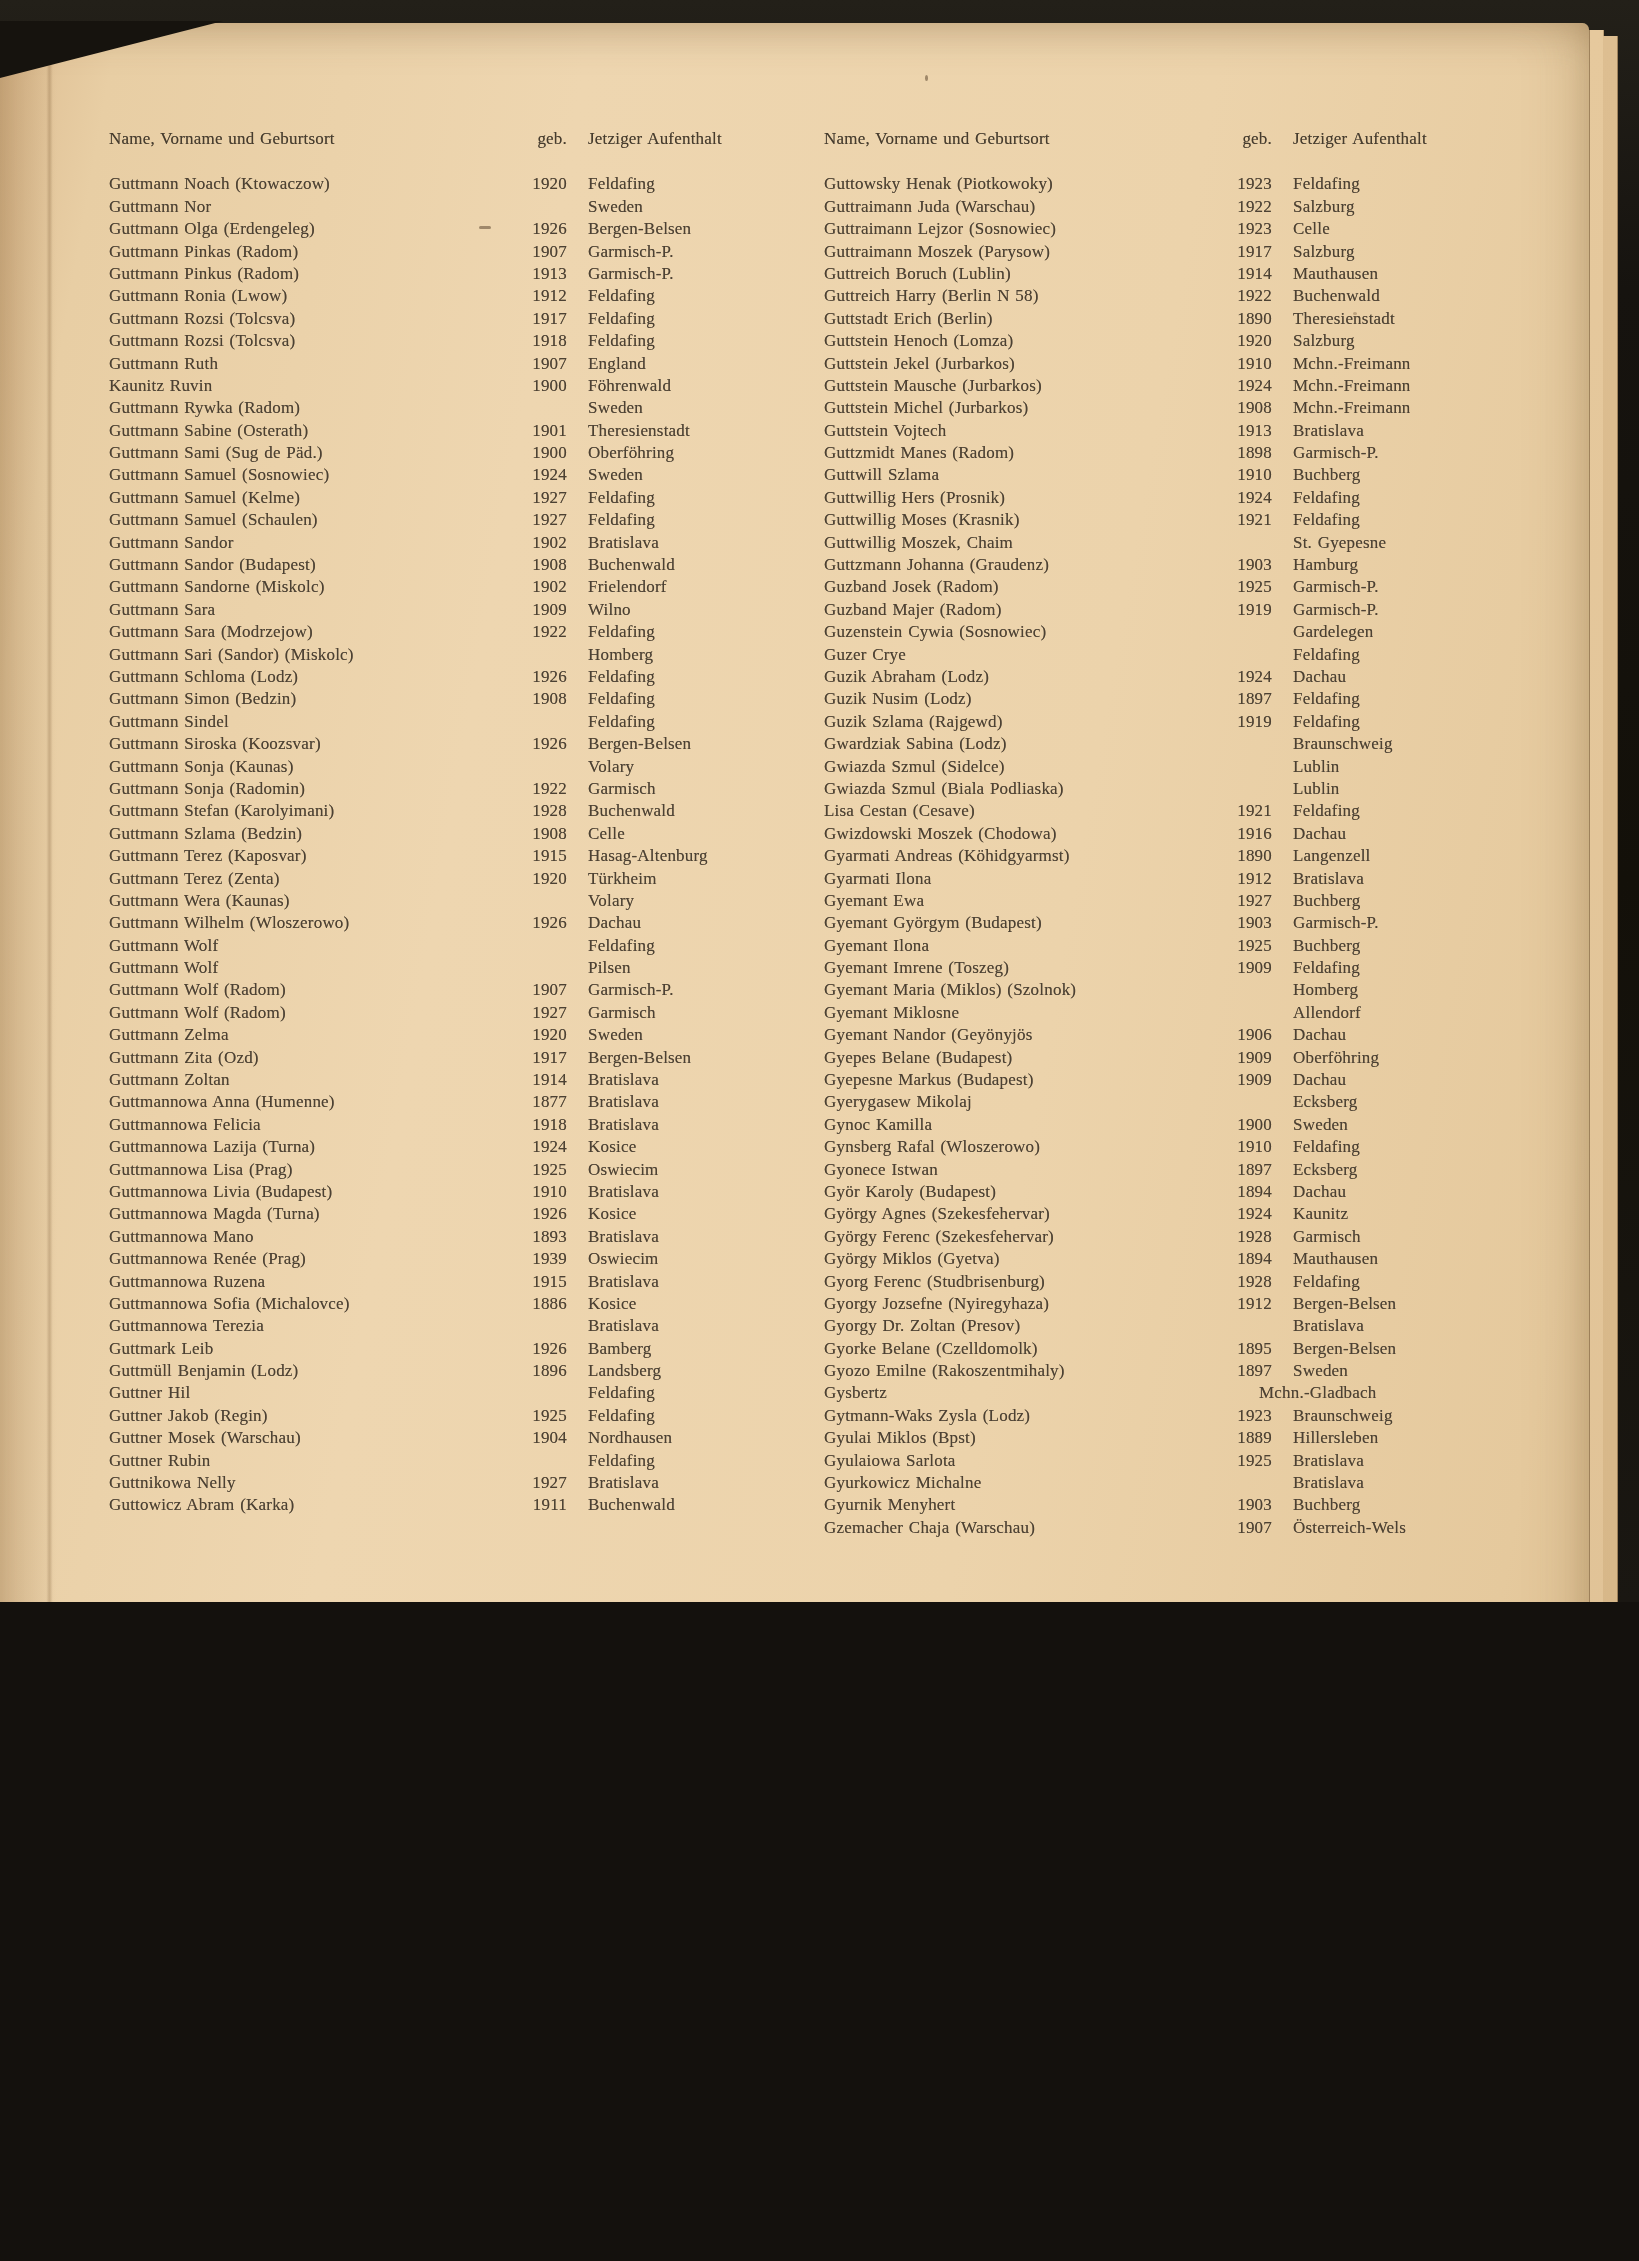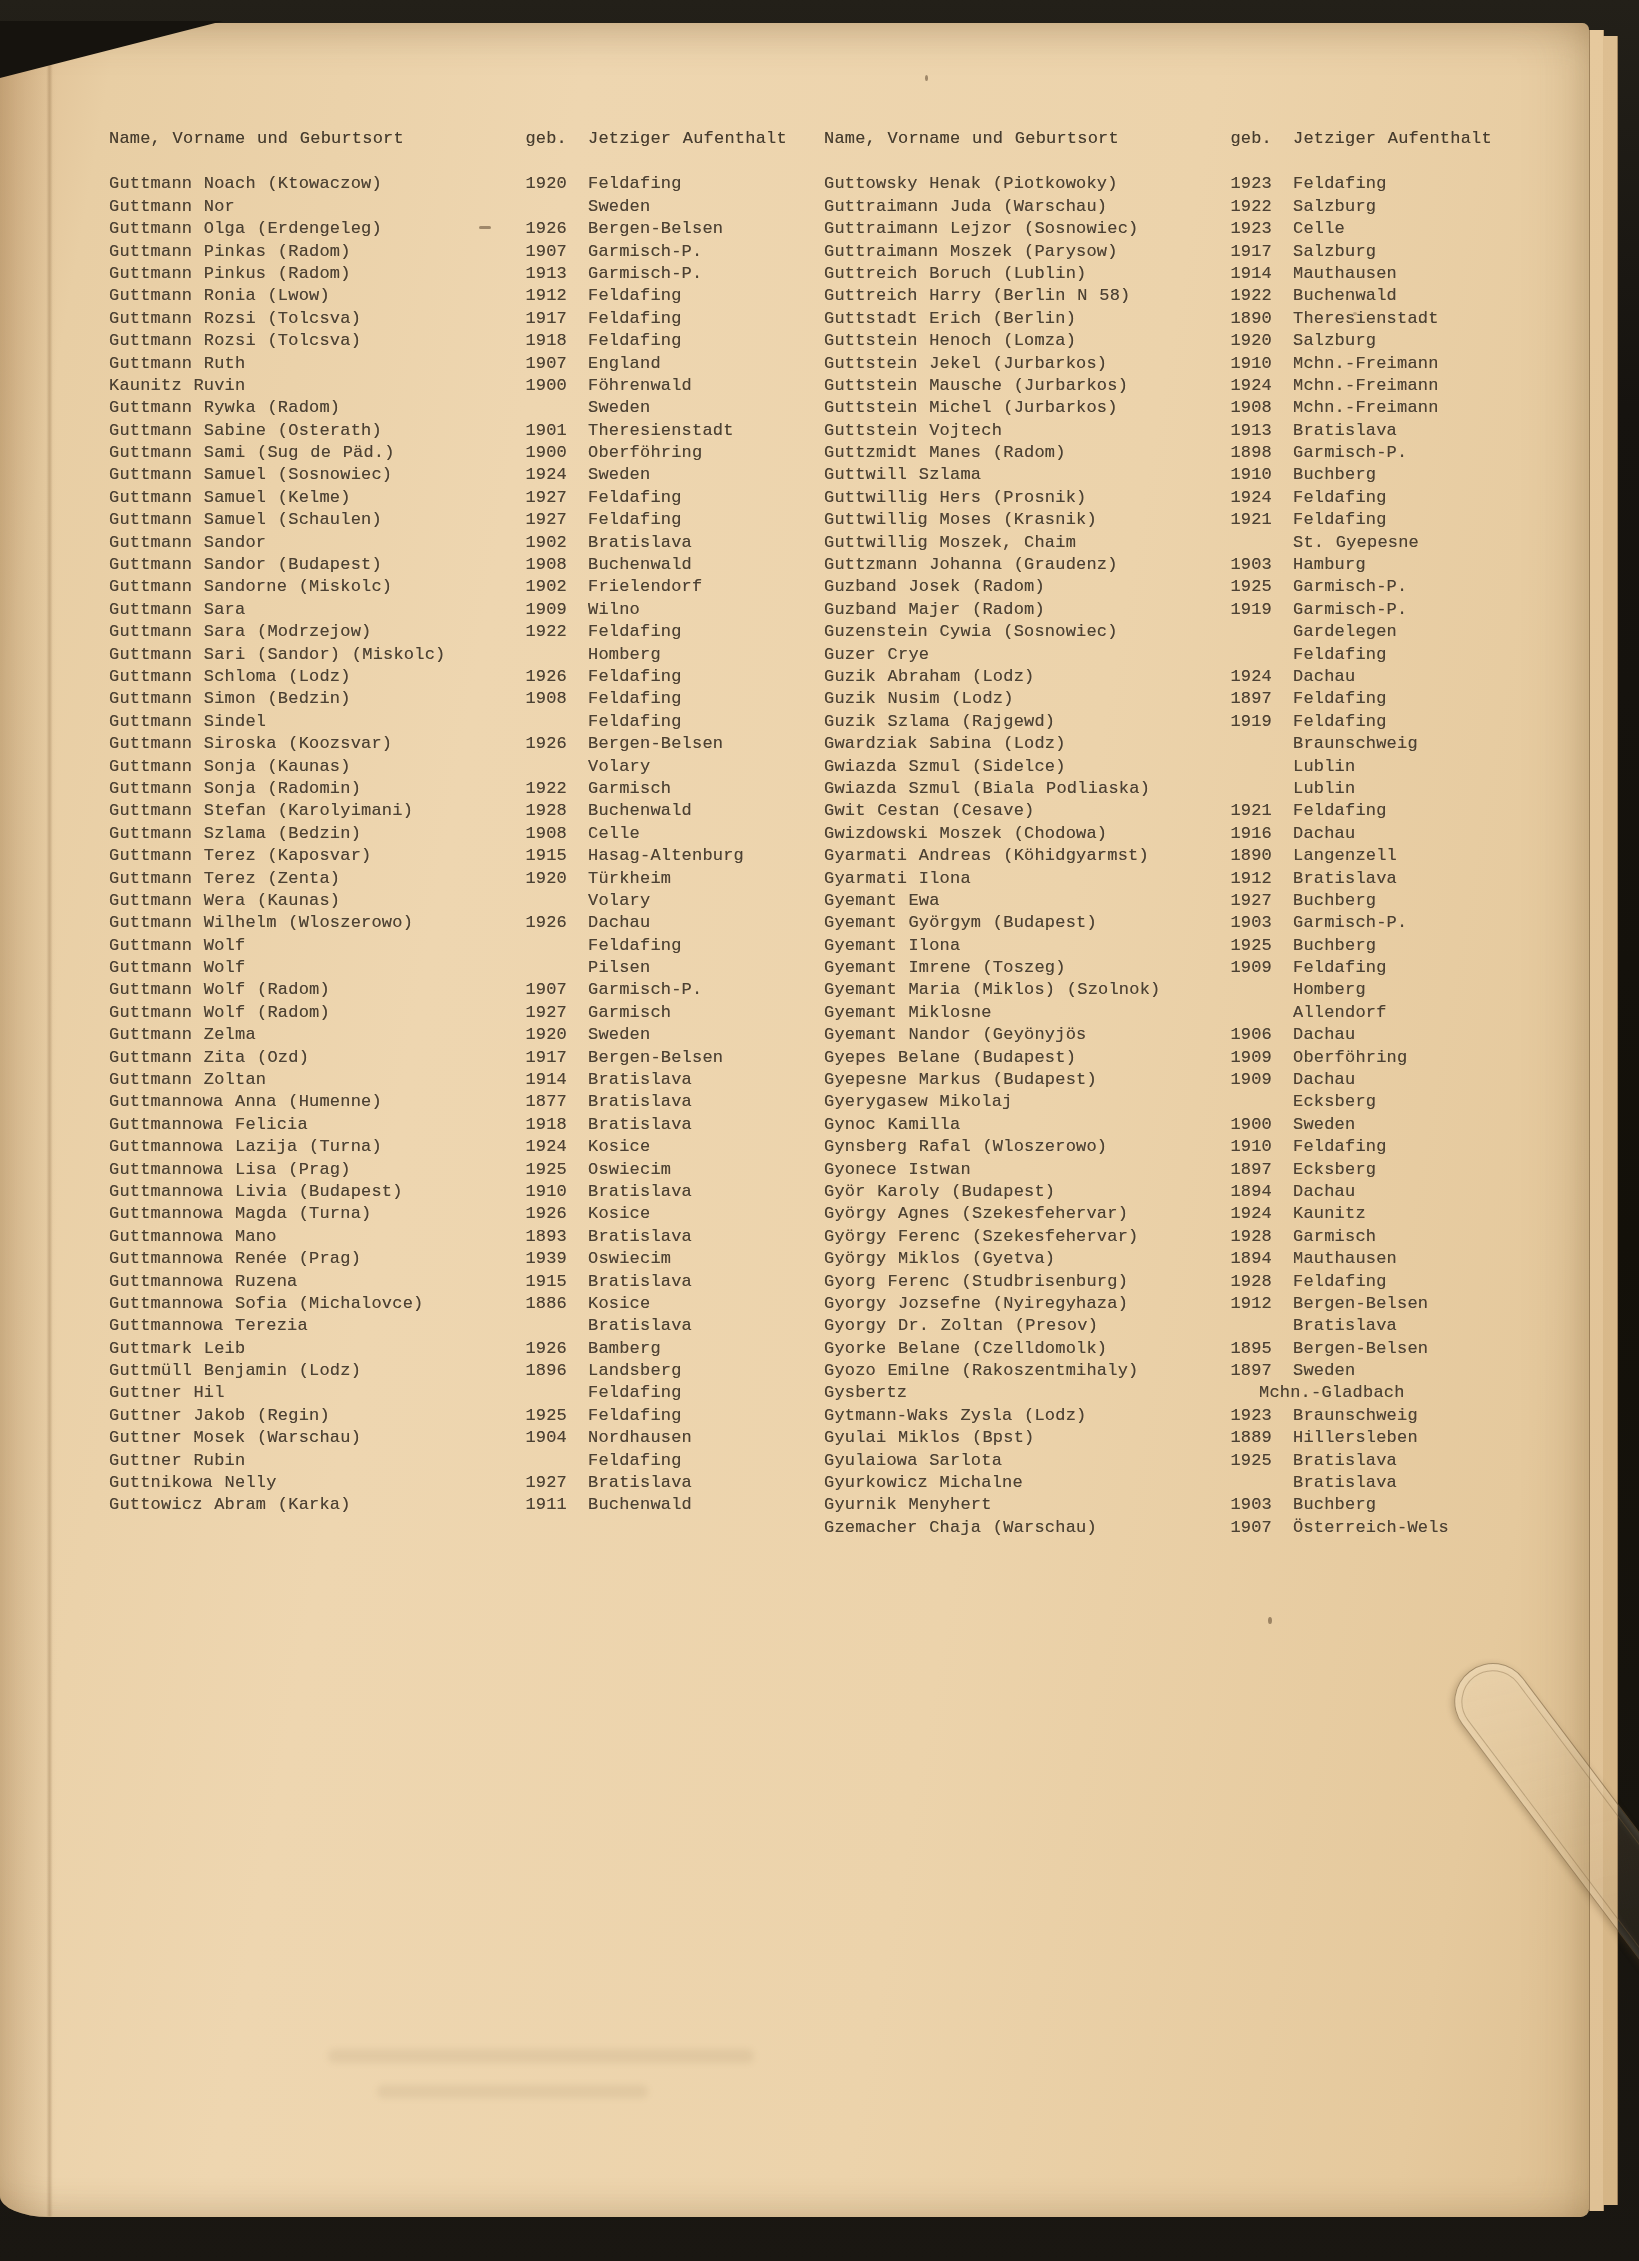--- a/index.html
+++ b/index.html
@@ -1,19 +1,19 @@
 <!DOCTYPE html>
 <html style="font-size:13px"><head>
 <meta charset="utf-8">
 <style>
   html,body{margin:0;padding:0;background:#14110d;}
   .scene{
-    position:relative;width:1640px;height:2261px;overflow:hidden;
+    position:relative;width:1640px;height:1602px;overflow:hidden;
     background:linear-gradient(180deg,#232019 0%,#16130f 18%,#131009 55%,#1a1712 100%);
-    font-family:Liberation Mono, monospace;
+    font-family:Liberation Serif, serif;
   }
   
   .paper{
     position:absolute;left:0;top:23px;width:1589px;height:2194px;
     background:linear-gradient(100deg,#ddbd92 0%,#e8cea4 6%,#eed6b0 30%,#ecd3ab 62%,#e5c99d 90%,#dec092 100%);
     border-radius:2.5px 6.6px 8.2px 49px / 2.5px 6.6px 8.2px 21px;
     box-shadow:inset -37px 0 57px -29px rgba(120,88,48,.28),
                inset 0 28px 45px -26px rgba(115,82,45,.38),
                inset 0 -24.6px 37px -24.6px rgba(115,82,45,.30);
   }
@@ -553,21 +553,21 @@
           <span class="name">Gwiazda Szmul (Sidelce)</span>
           <span class="year"></span>
           <span class="place">Lublin</span>
         </div>
         <div class="row">
           <span class="name">Gwiazda Szmul (Biala Podliaska)</span>
           <span class="year"></span>
           <span class="place">Lublin</span>
         </div>
         <div class="row">
-          <span class="name">Gwit Cestan (Cesave)</span>
+          <span class="name">Lisa Cestan (Cesave)</span>
           <span class="year">1921</span>
           <span class="place">Feldafing</span>
         </div>
         <div class="row">
           <span class="name">Gwizdowski Moszek (Chodowa)</span>
           <span class="year">1916</span>
           <span class="place">Dachau</span>
         </div>
         <div class="row">
           <span class="name">Gyarmati Andreas (Köhidgyarmst)</span>

